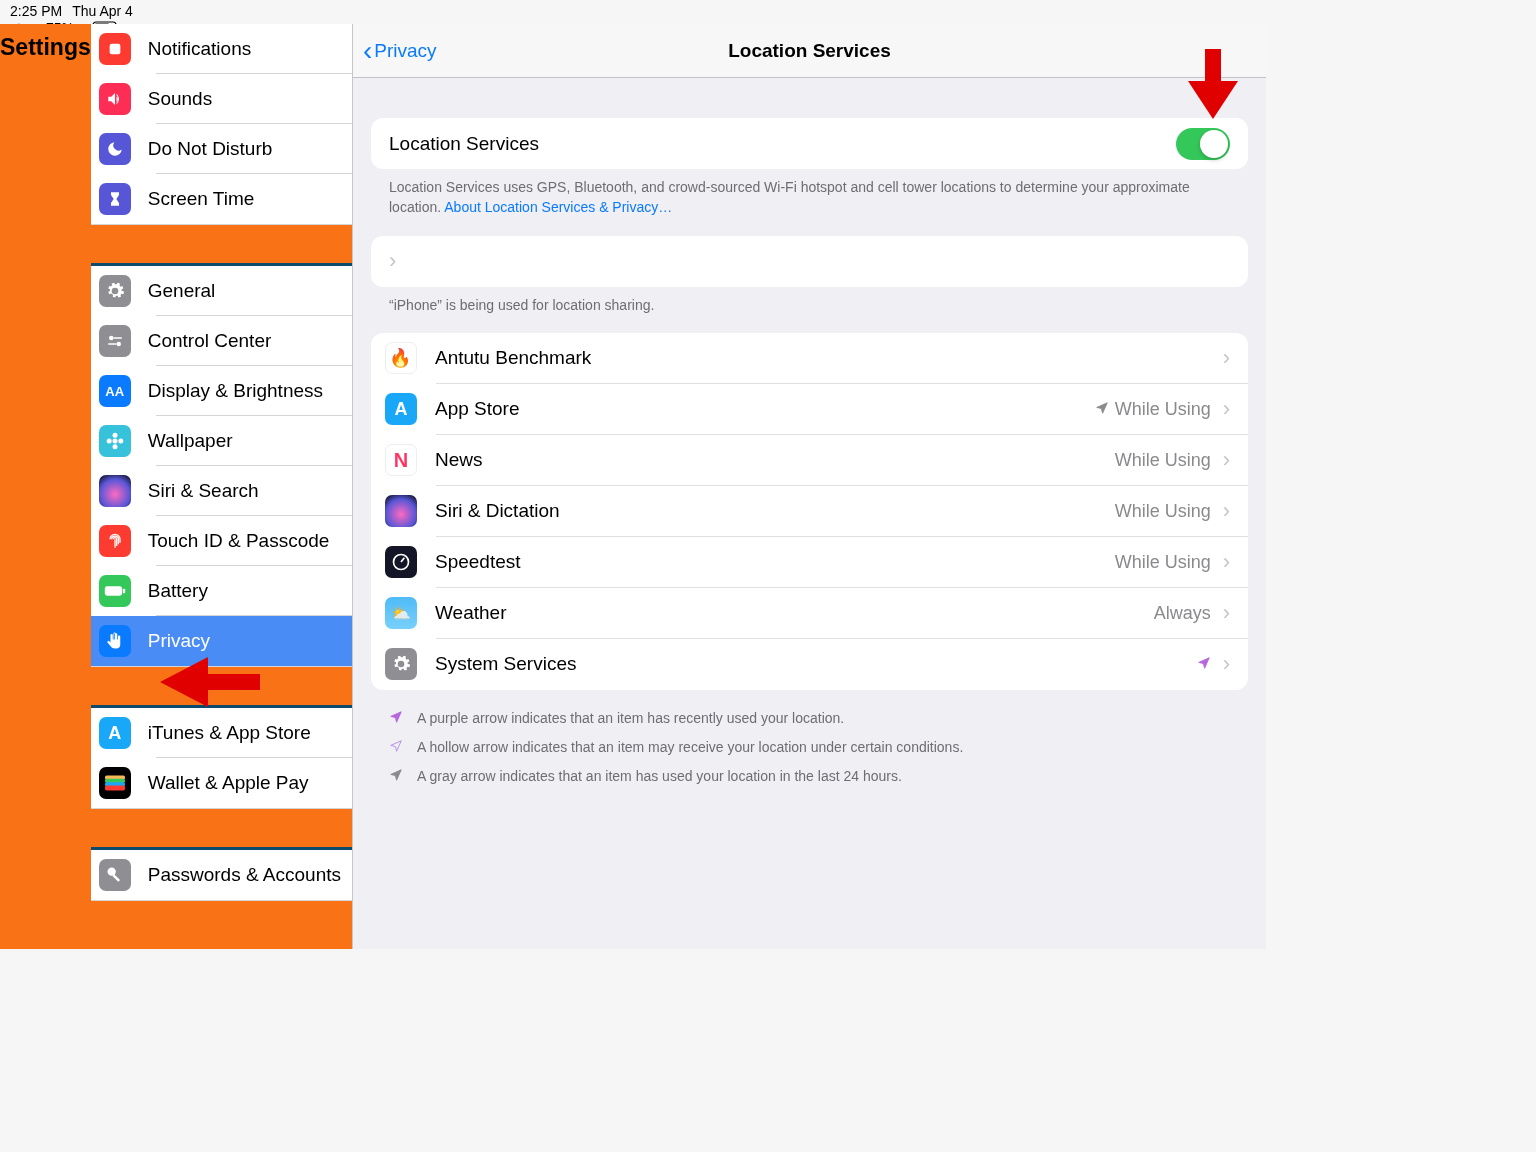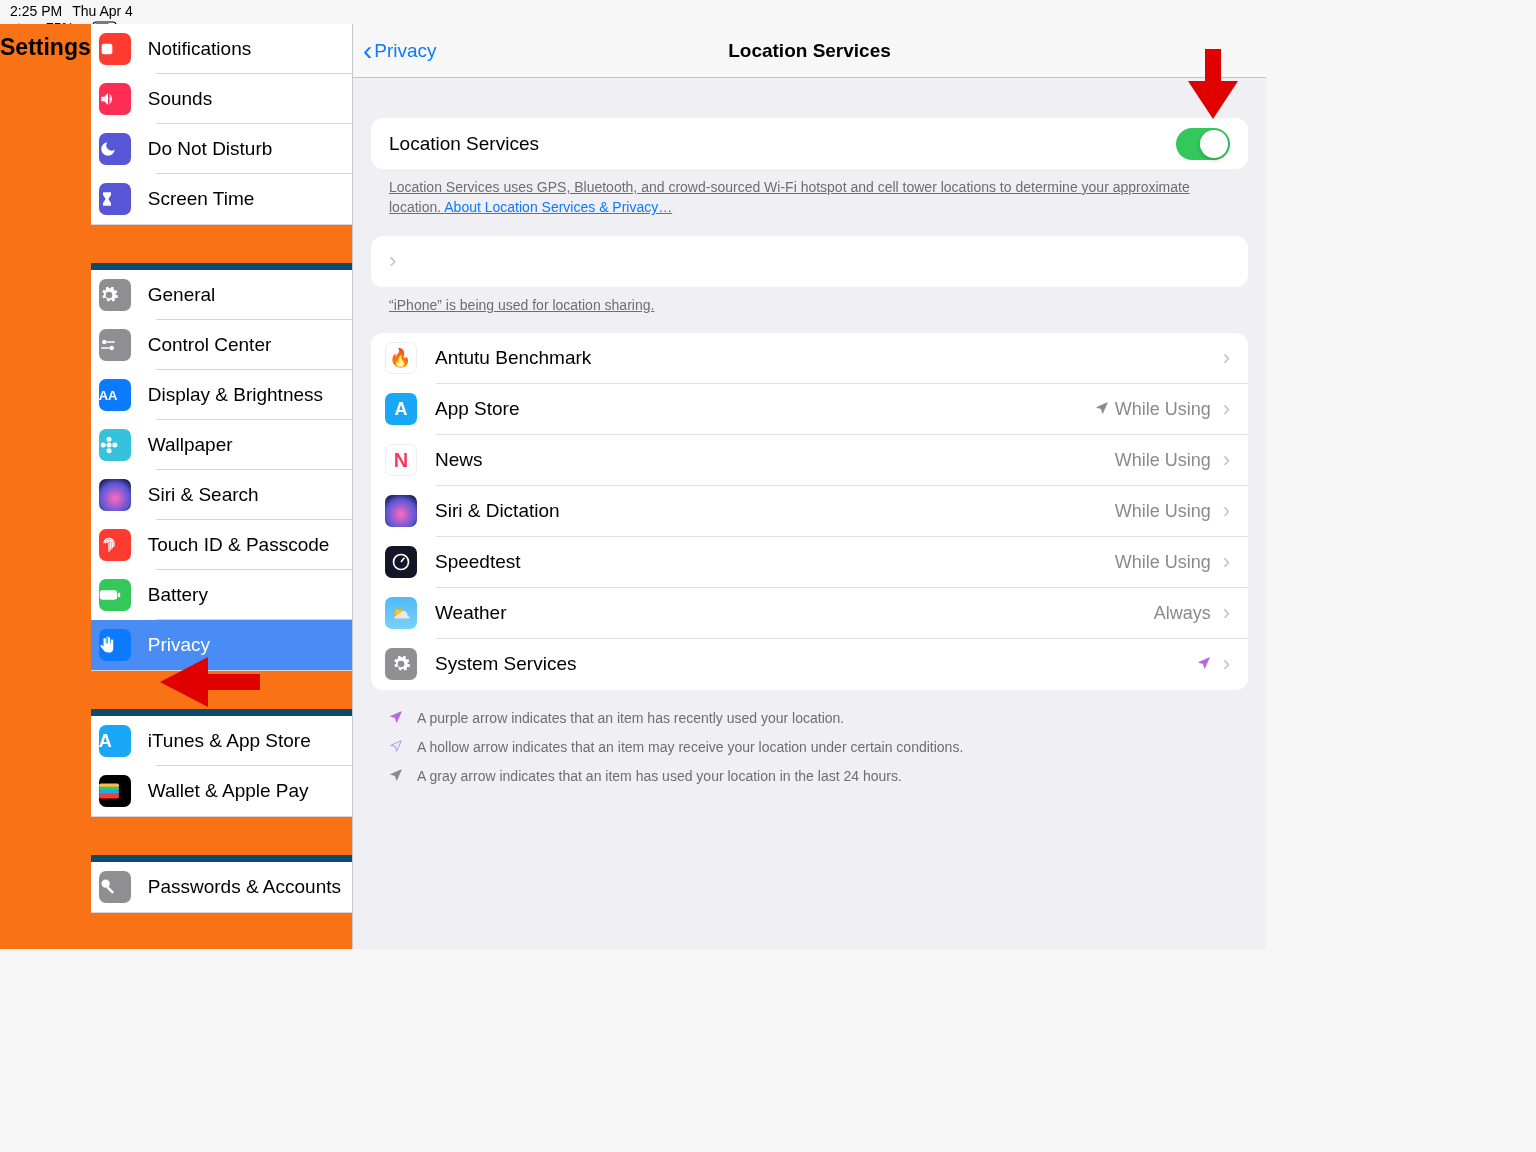--- a/index.html
+++ b/index.html
@@ -8,27 +8,27 @@
 .statusbar .left { display: flex; gap: 10px; }
 .statusbar .right { display: flex; align-items: center; gap: 18px; }
 .wifi-icon svg { width: 18px; height: 14px; }
 .battery-icon { display: flex; align-items: center; }
 
 .container { display: flex; position: absolute; top: 24px; left: 0; right: 0; bottom: 0; }
 
 .sidebar { width: 353px; border-right: 1px solid #c7c7c9; background: #f97316; display: flex; flex-direction: row; }
 .sidebar-title { font-size: 23px; font-weight: 600; text-align: center; padding: 10px 0 14px; }
 .sidebar-content { flex: 1; overflow-y: auto; }
-.group { background: #fff; border-top: 7px solid #0c4a6e; border-bottom: 1px solid #d5d5d7; }
+.group { background: #fff; border-top: 3px solid #0c4a6e; border-bottom: 1px solid #d5d5d7; }
 .group + .group { margin-top: 38px; }
 .group.first { margin-top: 0; border-top: none; }
 .row { display: flex; align-items: center; height: 50px; padding-left: 8px; cursor: pointer; position: relative; }
 .row.selected { background: #4a8cf6; }
 .row.selected .rowlabel { color: #fff; }
-.rowicon { width: 32px; height: 32px; border-radius: 7px; flex-shrink: 0; display: flex; align-items: center; color: #fff; }
+.rowicon { width: 32px; height: 32px; border-radius: 7px; flex-shrink: 0; display: flex; align-items: center; justify-content: center; color: #fff; }
 .rowlabel { font-size: 19px; margin-left: 17px; color: #000; }
 .row .sep { position: absolute; left: 65px; right: 0; bottom: 0; height: 1px; background: #d5d5d7; }
 .row:last-child .sep { display: none; }
 
 .detail { flex: 1; background: #efeff4; display: flex; flex-direction: column; position: relative; }
 .navbar { height: 54px; border-bottom: 1px solid #c3c3c5; display: flex; align-items: center; position: relative; background: #f7f7f7; }
 .back { position: absolute; left: 10px; display: flex; align-items: center; color: #0a7aff; font-size: 19px; cursor: pointer; }
 .back .chev { font-size: 28px; margin-right: 2px; line-height: 1; font-weight: 300; }
 .navtitle { width: 100%; text-align: center; font-size: 19px; font-weight: 600; }
 
@@ -39,21 +39,21 @@
 .prow .plabel { font-size: 19px; color: #000; flex: 1; }
 .prow .psep { position: absolute; left: 18px; right: 0; bottom: 0; height: 1px; background: #e0e0e2; }
 .prow:last-child .psep { display: none; }
 .prow.withicon { padding-left: 14px; }
 .prow.withicon .psep { left: 65px; }
 .appicon { width: 32px; height: 32px; border-radius: 7px; flex-shrink: 0; margin-right: 18px; display: flex; align-items: center; justify-content: center; color: #fff; font-size: 18px; }
 .pvalue { color: #8a8a8e; font-size: 18px; margin-right: 12px; display: flex; align-items: center; gap: 6px; }
 .menu-chev { color: #c6c6c8; font-size: 22px; font-weight: 300; }
 .toggle { width: 54px; height: 32px; background: #34c759; border-radius: 16px; position: relative; }
 .toggle .knob { position: absolute; right: 2px; top: 2px; width: 28px; height: 28px; border-radius: 50%; background: #fff; box-shadow: 0 2px 4px rgba(0,0,0,.2); }
-.footer-text { font-size: 14px; color: #6d6d72; padding: 8px 18px 0; line-height: 1.45; text-decoration: underline; }
+.footer-text { font-size: 14px; color: #6d6d72; padding: 8px 18px 0; line-height: 1.45; }
 .footer-text a { color: #0a7aff; text-decoration: none; }
 .legend { padding: 14px 18px; }
 .legend-row { display: flex; align-items: flex-start; font-size: 14px; color: #6d6d72; padding: 6px 0; gap: 14px; }
 .legend-row .arr { width: 14px; flex-shrink: 0; text-align: center; }
 
 .red-arrow { position: absolute; z-index: 10; }
 .red-arrow svg { display: block; }
 
 
 .ic-notif{background:#fe3b30}.ic-sounds{background:#fe2d55}.ic-dnd{background:#5756d6}.ic-screentime{background:#5756d6}

